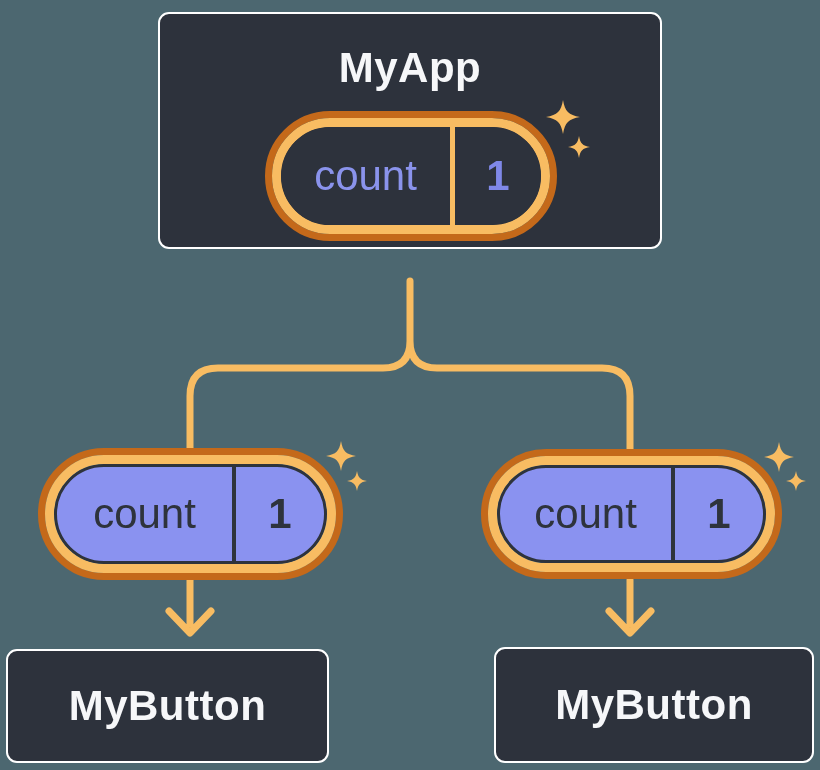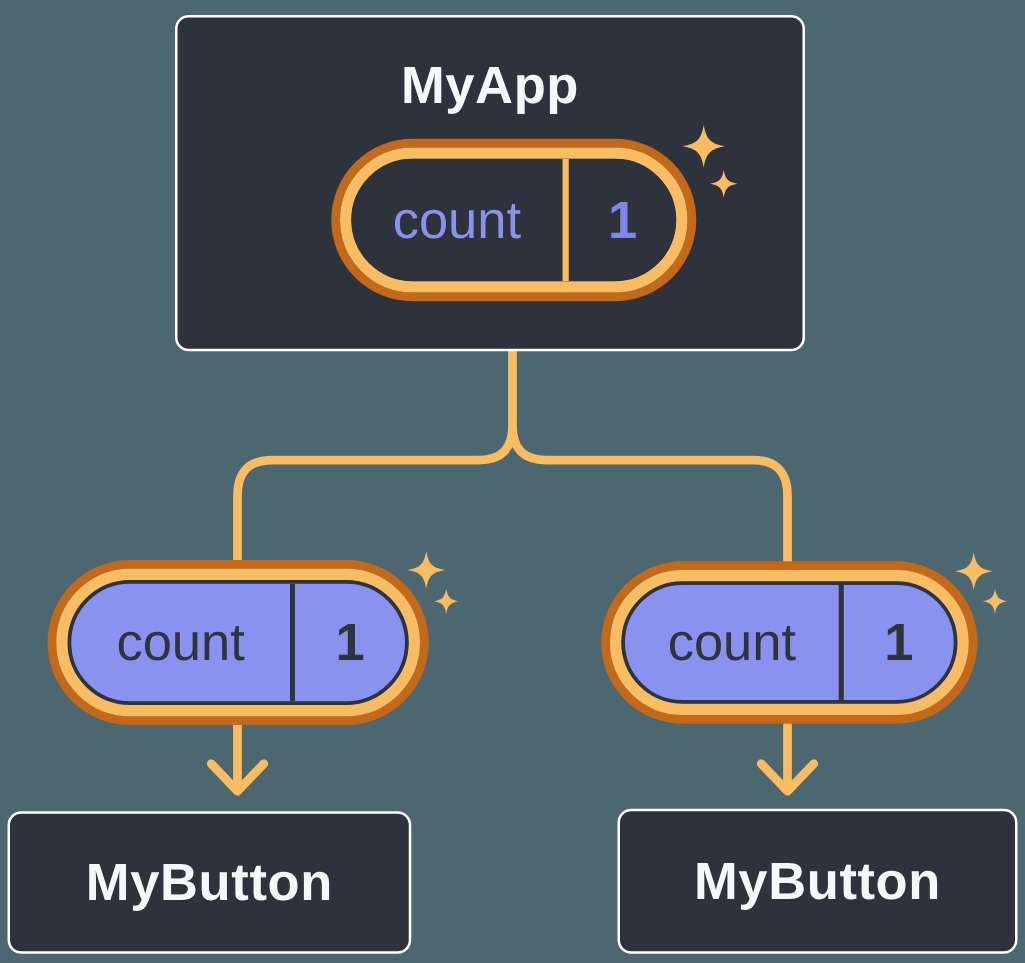--- a/index.html
+++ b/index.html
@@ -17,21 +17,21 @@
 
   
   .node {
     position: absolute;
     background: #2D323C;
     border: 2px solid #FFFFFF;
     border-radius: 11px;
     box-sizing: border-box;
     z-index: 10;
   }
-  .node-root { left: 140px; top: 12px; width: 504px; height: 269px; }
+  .node-root { left: 158px; top: 12px; width: 504px; height: 237px; }
   .node-title {
     color: #F6F7F9;
     font-size: 42px;
     font-weight: 600;
     letter-spacing: 0.5px;
     text-align: center;
   }
   .node-root .node-title { margin-top: 30px; }
   .node-leaf { display: flex; align-items: center; justify-content: center; }
   .node-leaf.left  { left: 6px;   top: 649px; width: 323px; height: 114px; }

